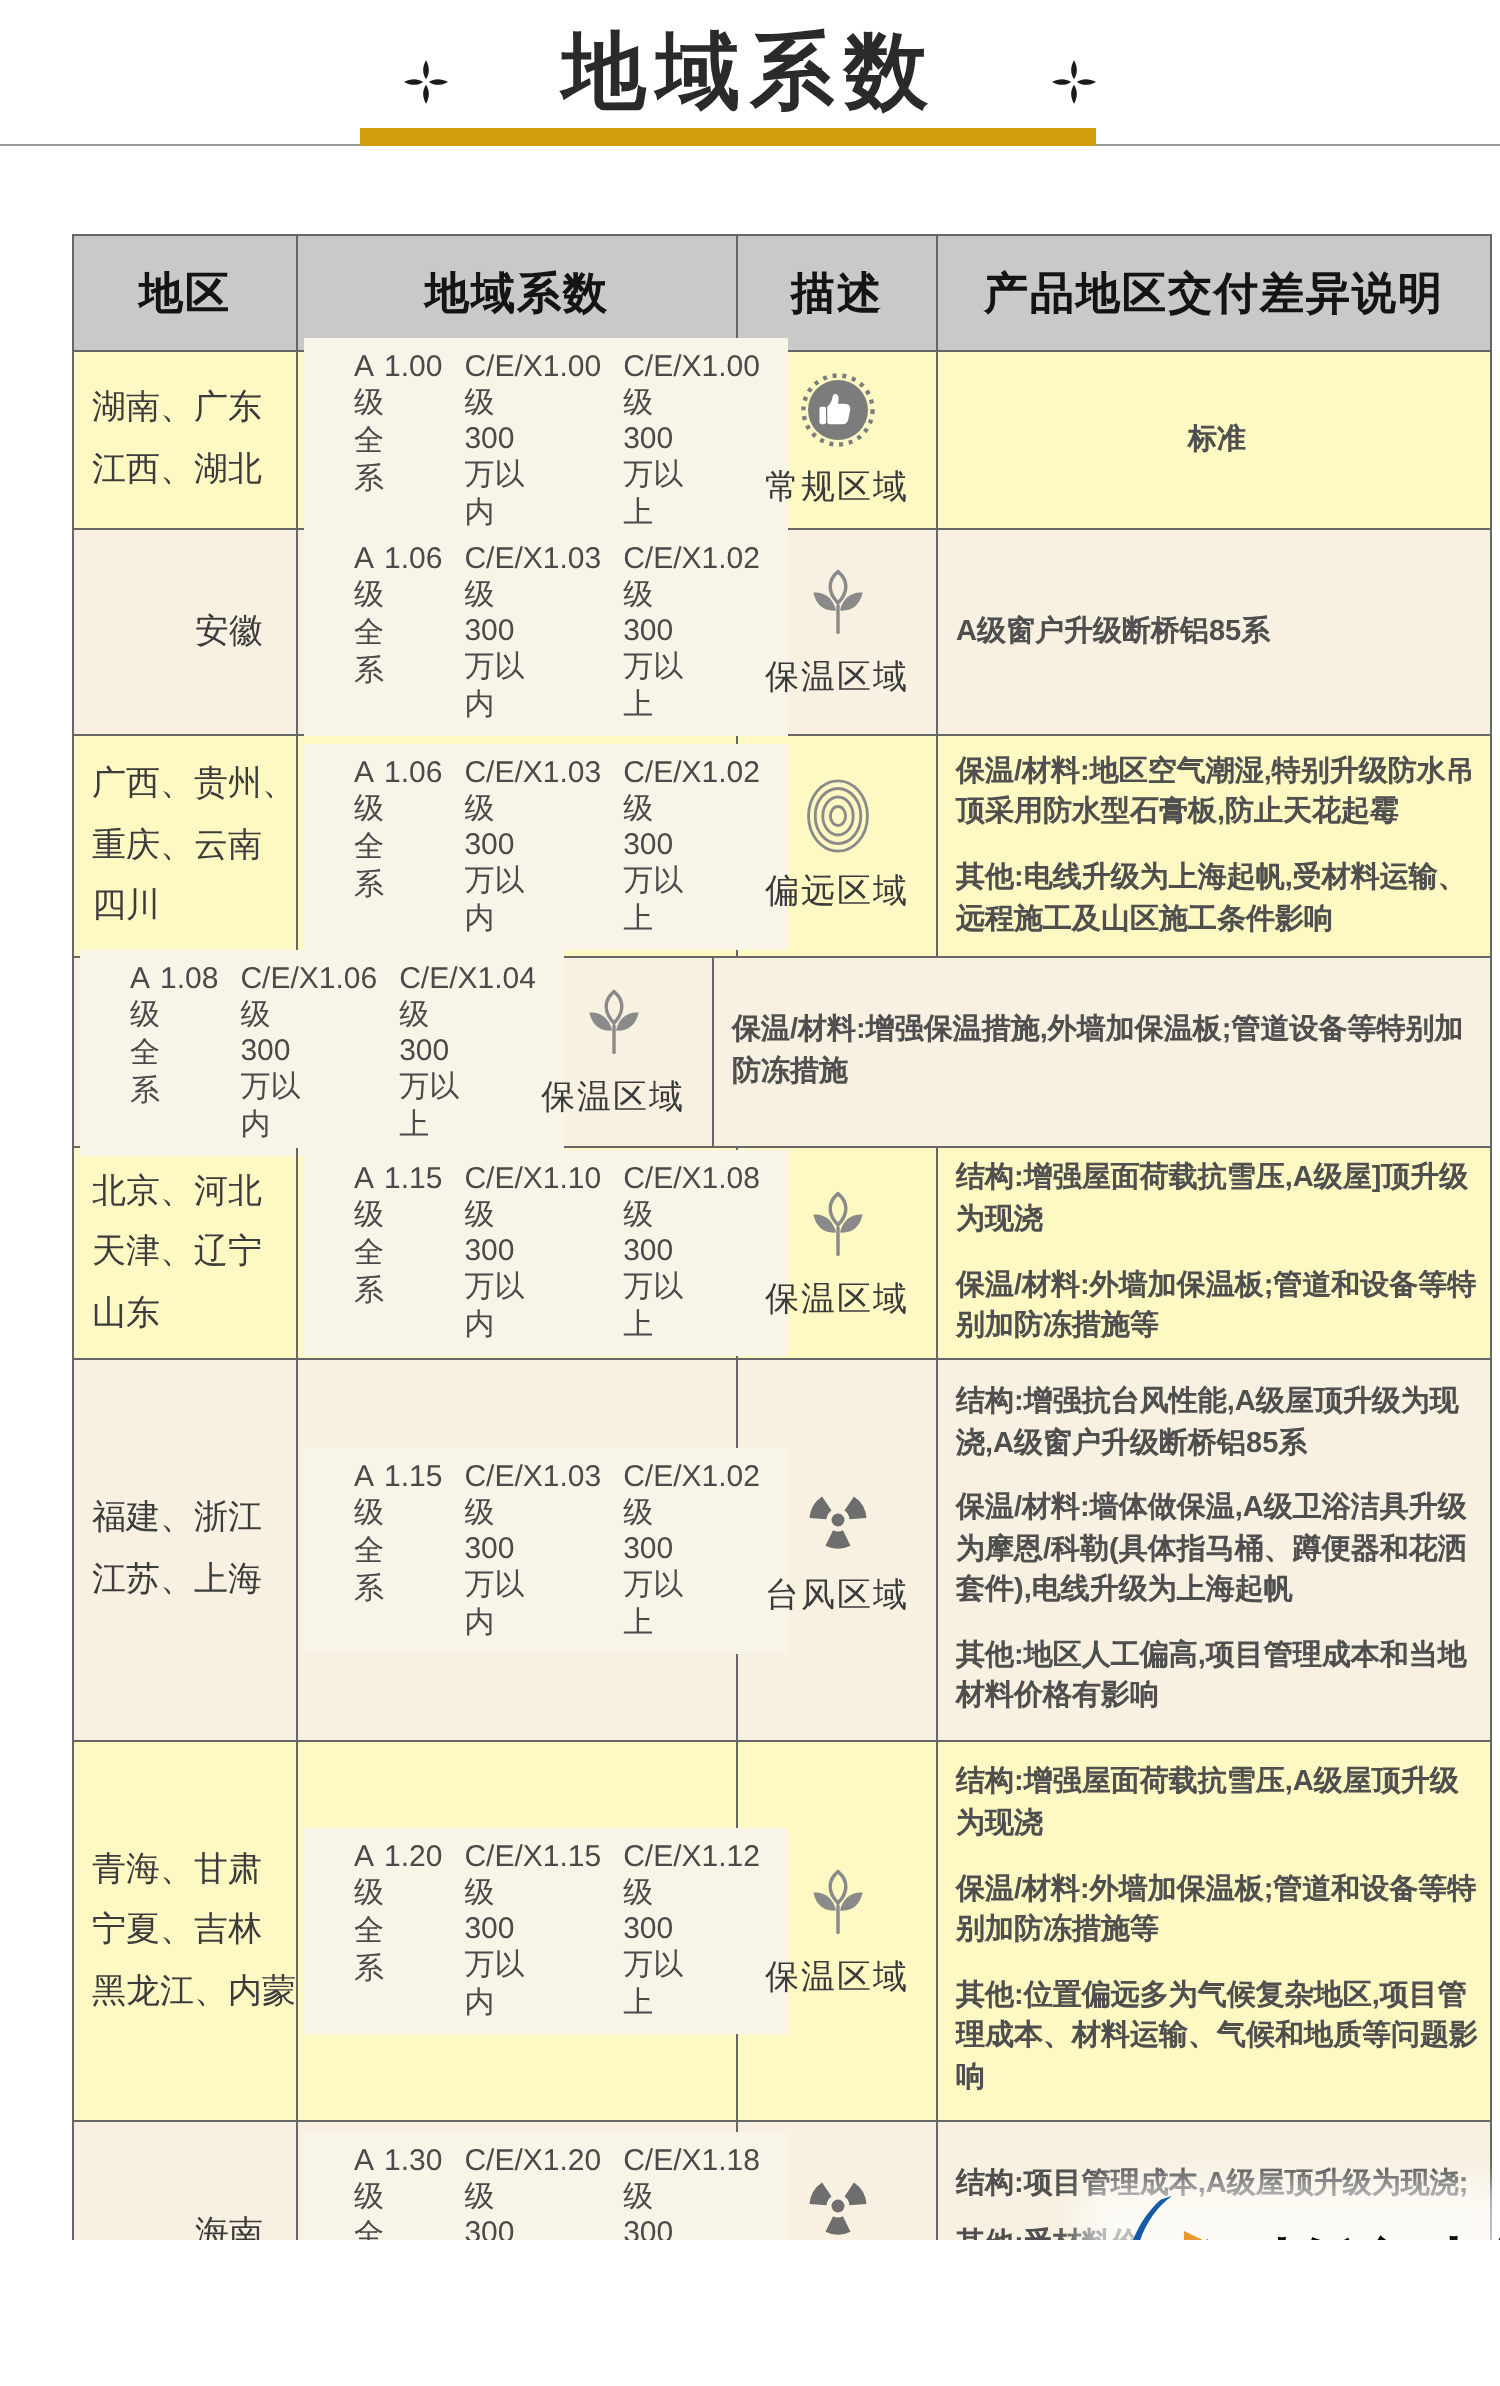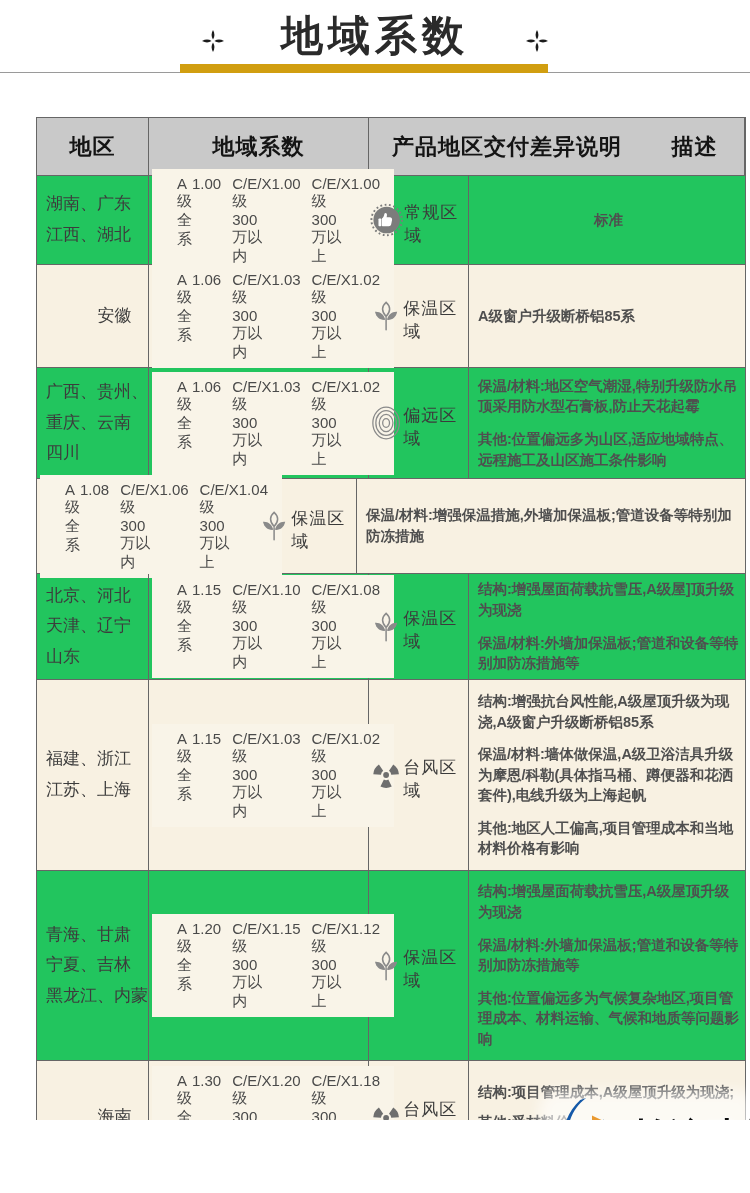--- a/index.html
+++ b/index.html
@@ -8,32 +8,32 @@
   
   .title-row{position:absolute;left:0;top:8px;width:750px;height:56px;display:flex;
              align-items:center;justify-content:center;gap:56px;}
   .page-title{font-size:42px;font-weight:900;letter-spacing:5px;color:#2a2a2a;}
   .orn{width:24px;height:24px;transform:translateY(5px);}
   .gold-bar{position:absolute;left:180px;top:64px;width:368px;height:9px;background:#d19e10;z-index:2;}
   .top-line{position:absolute;left:0;top:72px;width:750px;height:1px;background:#9a9a9a;z-index:1;}
   .bottom-line{position:absolute;left:0;top:1186px;width:750px;height:2px;background:#d4cbc6;}
   
   .tbl{position:absolute;left:36px;top:117px;width:710px;border:1px solid #666;
-       box-sizing:border-box;background:#22c55e;}
+       box-sizing:border-box;background:#fef9c3;}
   .thead{display:flex;height:57px;background:#c9c9c9;border-bottom:1px solid #666;}
   .th{display:flex;align-items:center;justify-content:center;font-weight:bold;
       font-size:22px;color:#141414;letter-spacing:1px;box-sizing:border-box;}
   .row{display:flex;box-sizing:border-box;border-bottom:1px solid #666;}
   .row:last-child{border-bottom:none;}
   .row.alt{background:#f8f1e2;}
   .cell{box-sizing:border-box;border-right:1px solid #666;}
   .cell:last-child{border-right:none;}
   .c1{width:112px;display:flex;align-items:center;}
   .c2{width:220px;display:flex;align-items:center;}
-  .c3{width:100px;display:flex;align-items:center;justify-content:center;}
+  .c3{width:100px;display:flex;flex-direction:column;align-items:center;justify-content:center;}
   .c4{flex:1;display:flex;flex-direction:column;justify-content:center;padding:8px 6px 8px 9px;gap:12px;}
   .region-text{font-size:17px;line-height:1.8;color:#3c3c3c;padding-left:9px;white-space:pre-wrap;}
   .c1.center .region-text{padding-left:0;width:100%;text-align:center;margin-left:44px;}
   .coef-box{flex:1;margin:6px 3px;background:#f9f4e8;display:flex;flex-direction:row;
             justify-content:center;gap:11px;padding:6px 14px 6px 25px;box-sizing:border-box;}
   .coef-line{display:flex;justify-content:space-between;align-items:baseline;
              font-size:15px;color:#4a4a4a;}
   .cv{font-size:15px;color:#4a4a4a;}
   .zicon{width:38px;height:38px;}
   .zlabel{margin-top:7px;font-size:17px;color:#3b3b3b;letter-spacing:1px;}
@@ -130,22 +130,22 @@
         <use href="#ic-orn"></use>
       </svg>
   </div>
   <div class="top-line"></div>
   <div class="gold-bar"></div>
 
   <div class="tbl">
     <div class="thead">
       <div class="th" style="width:112px;border-right:1px solid #666">地区</div>
       <div class="th" style="width:220px;border-right:1px solid #666">地域系数</div>
+      <div class="th" style="width:100px;border-right:1px solid #666">描述</div>
       <div class="th" style="flex:1">产品地区交付差异说明</div>
-      <div class="th" style="width:100px;border-right:1px solid #666">描述</div>
     </div>
 
     <div class="row" style="height:89px">
       <div class="cell c1">
         <div class="region-text">湖南、广东
 江西、湖北</div>
       </div>
       <div class="cell c2">
         <div class="coef-box">
           <div class="coef-line">
@@ -227,21 +227,21 @@
         </div>
       </div>
       <div class="cell c3">
         <svg class="zicon">
             <use href="#ic-rings"></use>
           </svg>
         <div class="zlabel">偏远区域</div>
       </div>
       <div class="cell c4">
         <p class="ml">保温/材料:地区空气潮湿,特别升级防水吊顶采用防水型石膏板,防止天花起霉</p>
-        <p class="ml">其他:位置偏远多为山区,适应地域特点、远程施工及山区施工条件影响</p>
+        <p class="ml">其他:电线升级为上海起帆,受材料运输、远程施工及山区施工条件影响</p>
       </div>
     </div>
 
     <div class="row alt" style="height:95px">
       <div class="cell c2">
         <div class="coef-box">
           <div class="coef-line">
               <span>A级全系</span>
               <span class="cv">1.08</span>
             </div>

